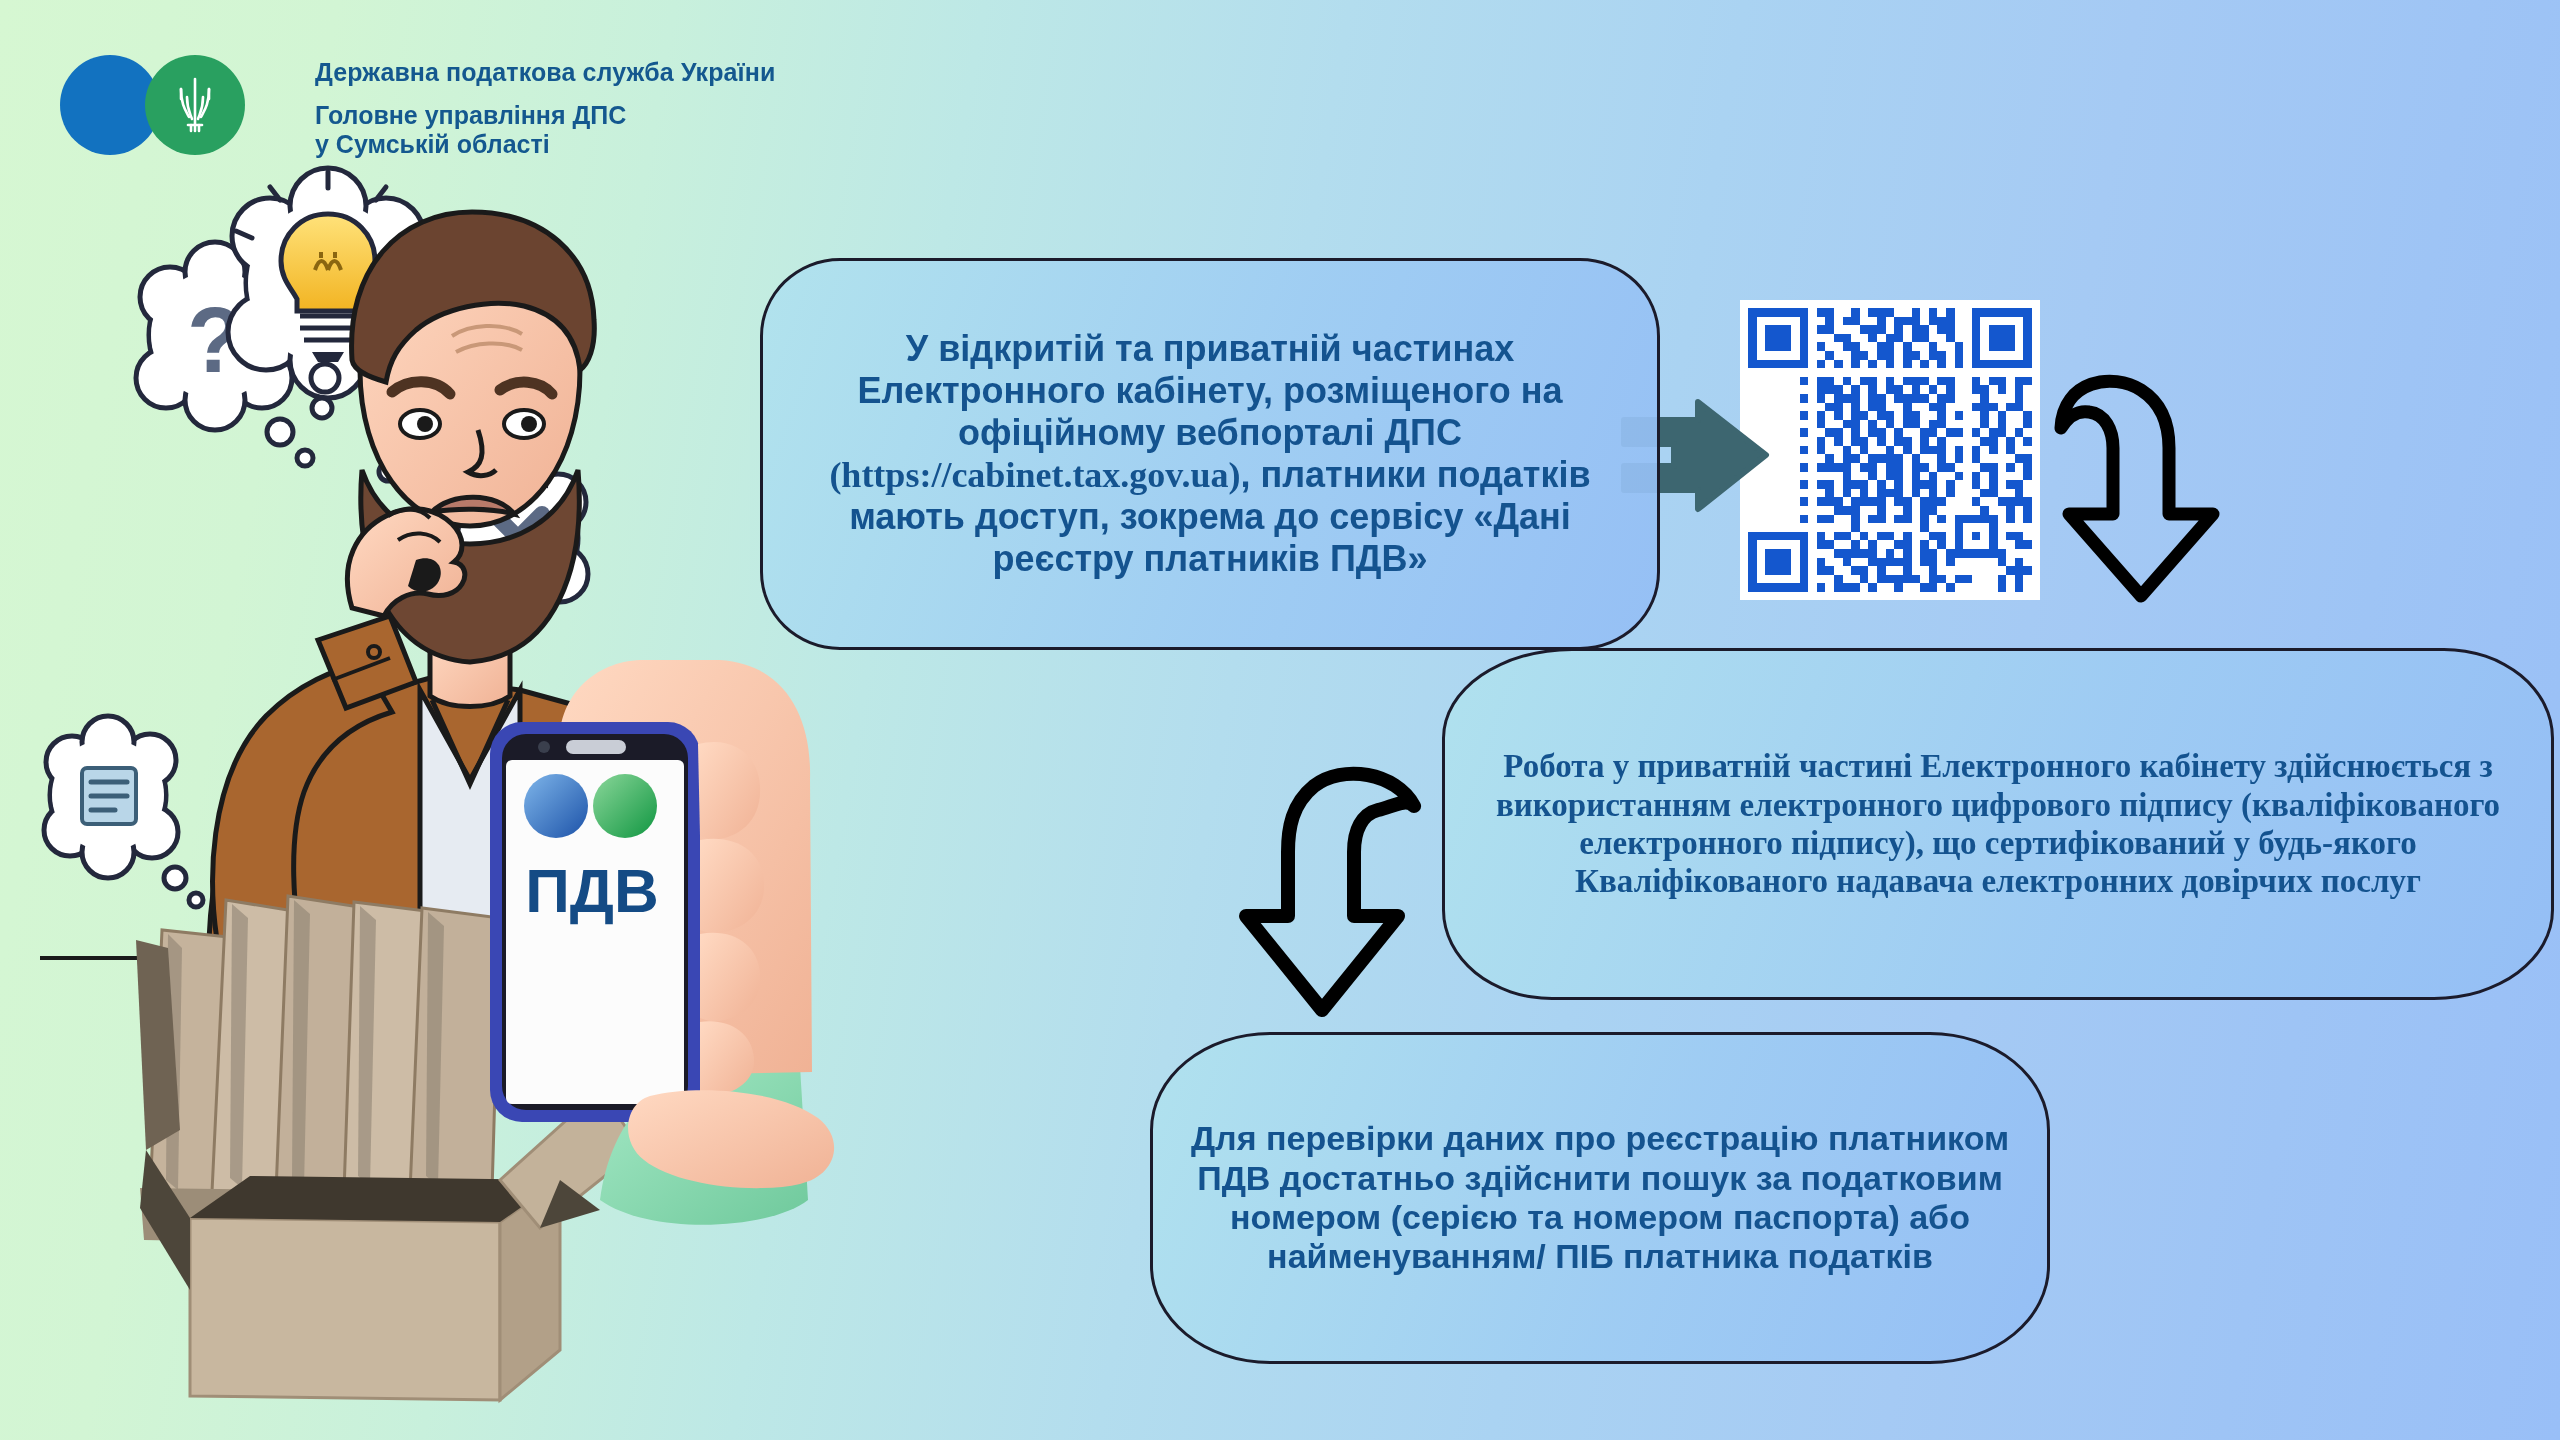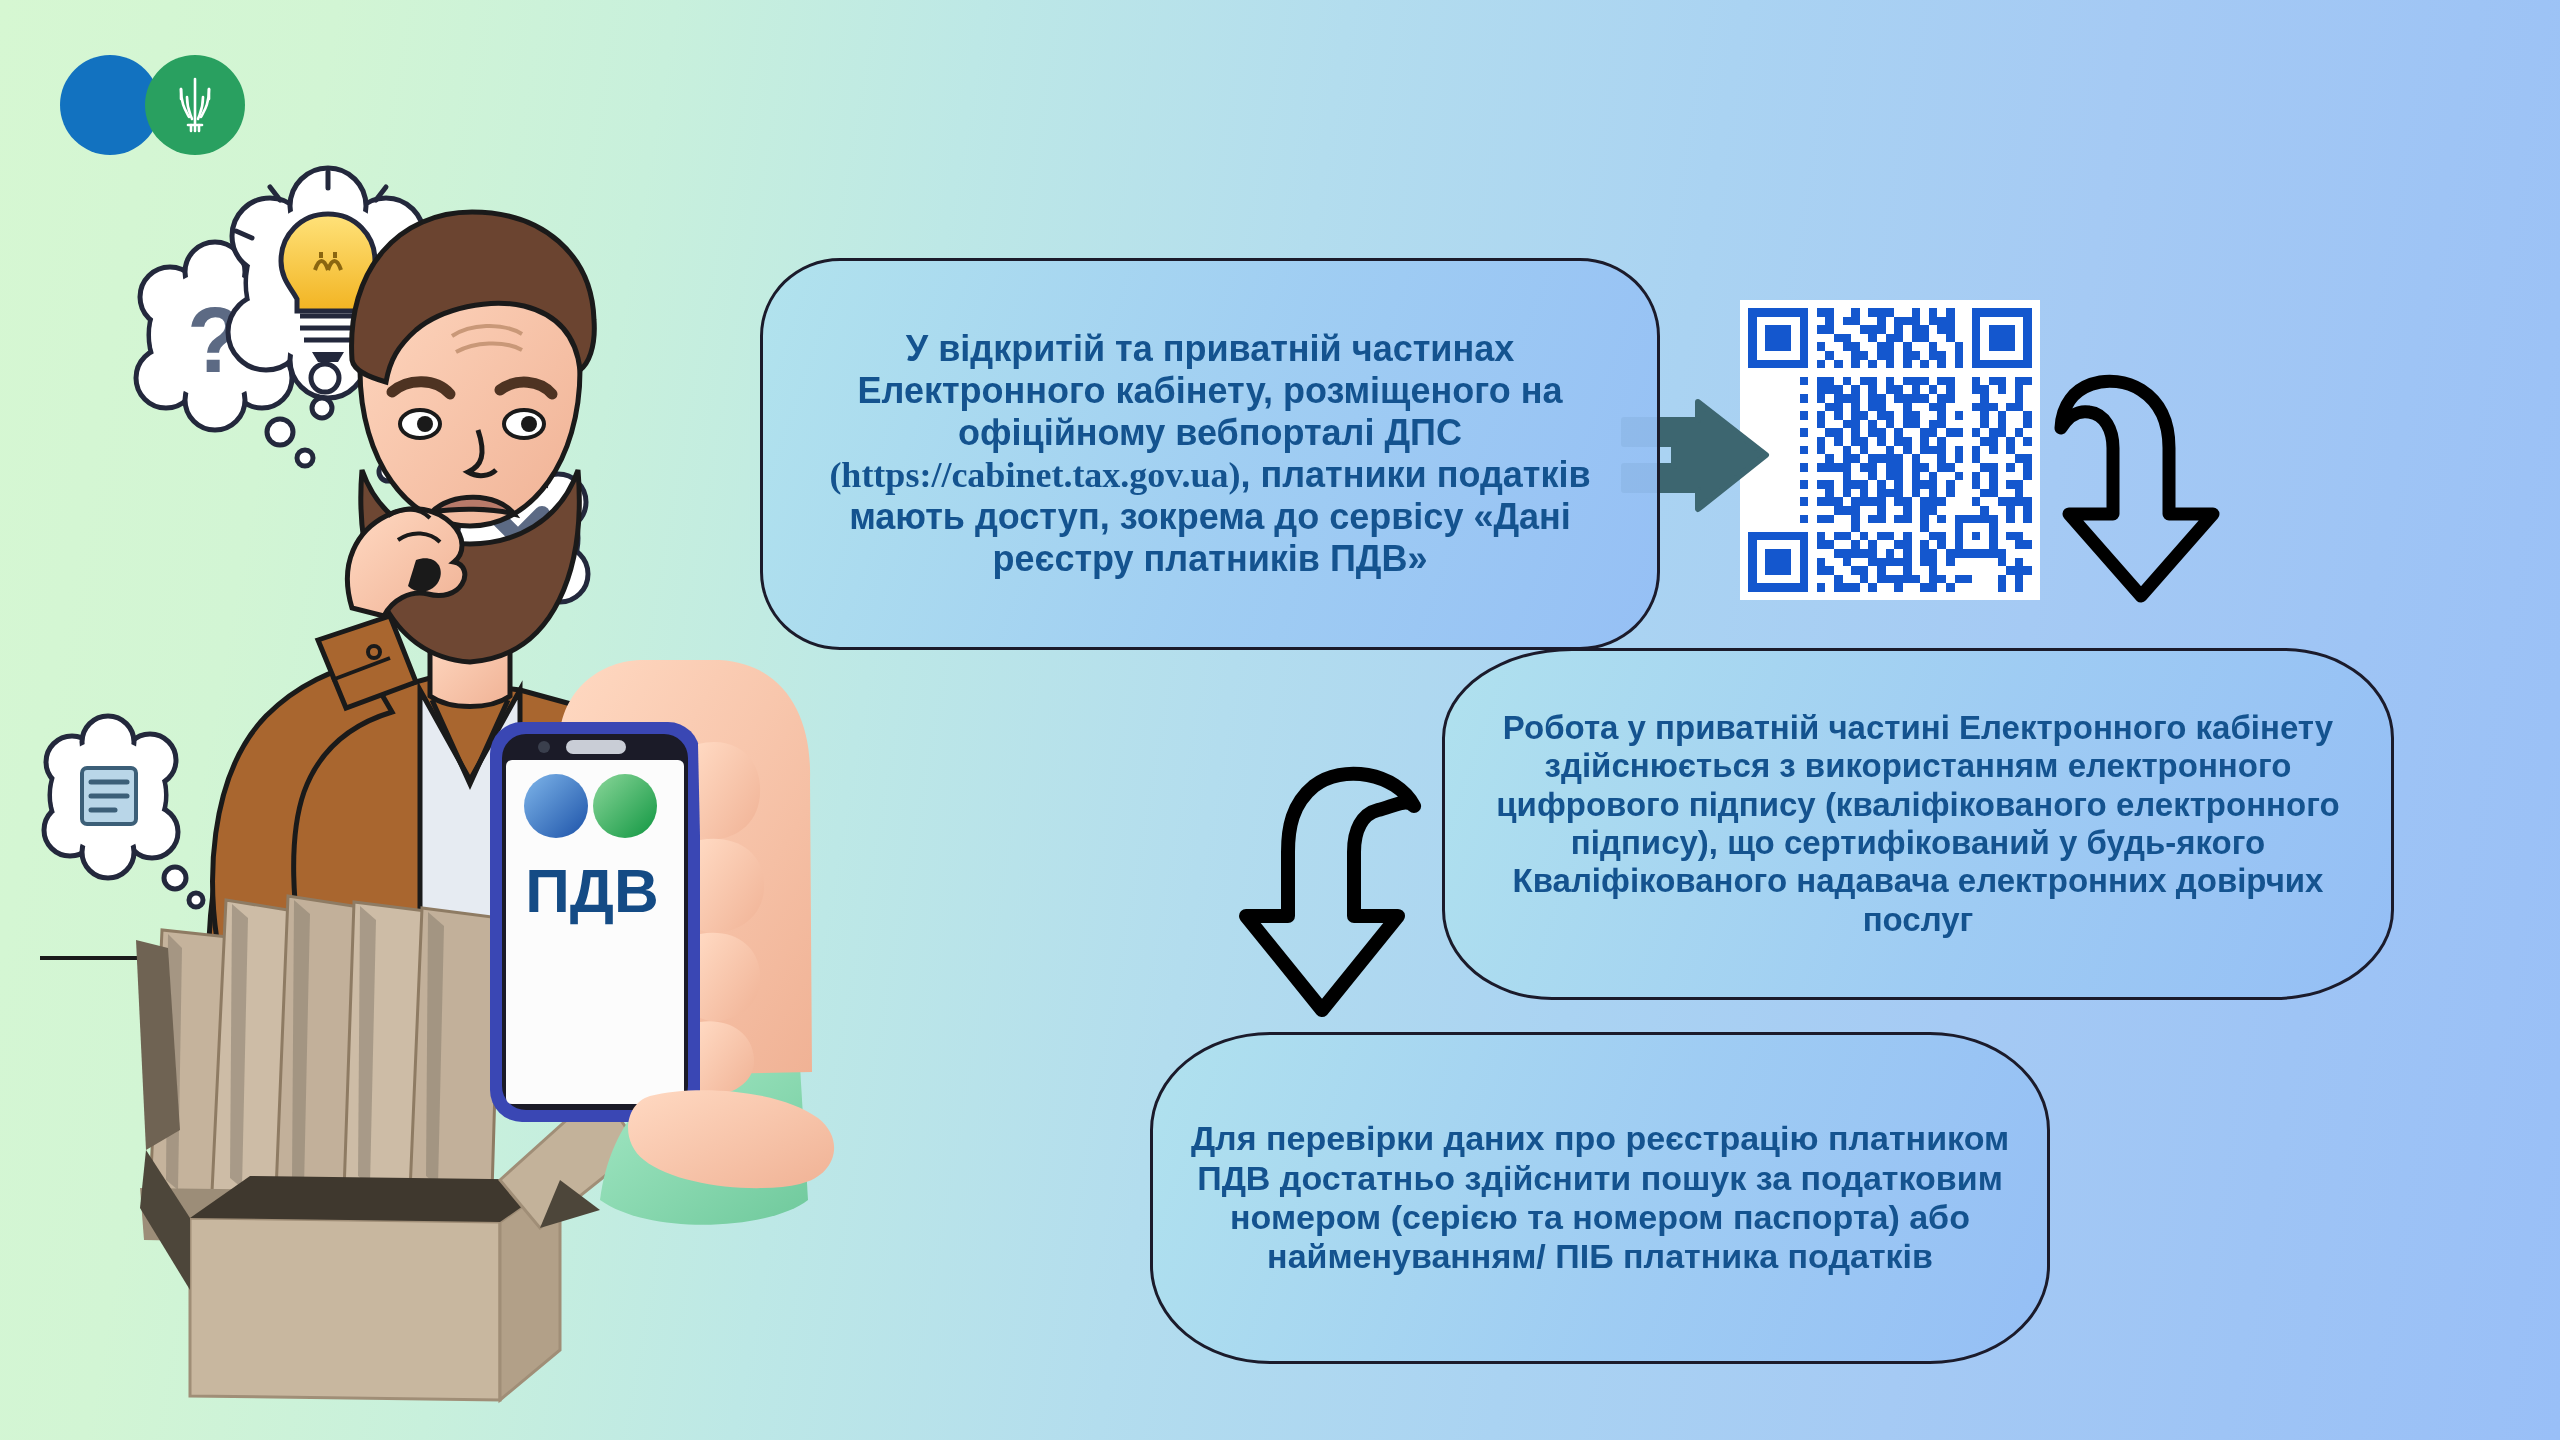--- a/index.html
+++ b/index.html
@@ -52,23 +52,24 @@
     display:flex; align-items:center; justify-content:center;
     padding:18px 14px;
   }
   .bubble p { line-height:1.16; }
   #bubble1 {
     left:760px; top:258px; width:900px; height:392px;
     border-radius:80px / 78px;
     font-size:36px;
   }
   #bubble2 {
-    left:1442px; top:648px; width:952px; height:352px;
+    left:1442px; top:648px; width:1112px; height:352px;
     border-radius:130px 110px 120px 110px / 90px 90px 90px 90px;
     font-size:33px;
+    font-family:Liberation Serif, serif;
   }
   #bubble3 {
     left:1150px; top:1032px; width:900px; height:332px;
     border-radius:120px / 98px;
     font-size:34px;
   }
   .serif-url { font-family:"Liberation Serif", serif; }
 
   
   #qr {
@@ -95,20 +96,27 @@
           <path d="M22 4 L22 56"></path>
           <path d="M8 14 C8 30 13 36 16 42"></path>
           <path d="M36 14 C36 30 31 36 28 42"></path>
           <path d="M8 14 L8 24 M36 14 L36 24"></path>
           <path d="M14 22 C14 34 17 38 19 44"></path>
           <path d="M30 22 C30 34 27 38 25 44"></path>
           <path d="M15 50 L29 50"></path>
           <path d="M18 50 L18 56 M26 50 L26 56"></path>
         </g>
       </svg>
+    </div>
+  </div>
+  <div class="logo-text">
+    <div class="logo-line1">Державна податкова служба України</div>
+    <div class="logo-line2">
+      <div>Головне управління ДПС</div>
+      <div>у Сумській області</div>
     </div>
   </div>
 </div>
 
 <div id="title">
 </div>
 
 <svg id="illus" viewBox="0 0 1120 1440">
   <defs>
     <linearGradient id="gSkin" x1="0" y1="0" x2="1" y2="1">

